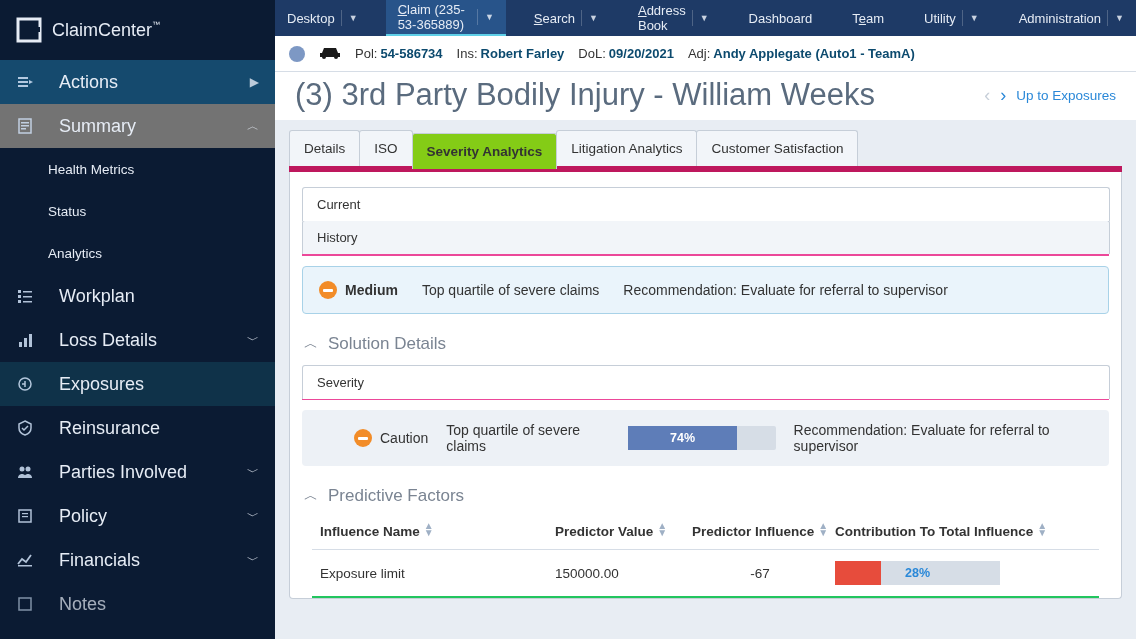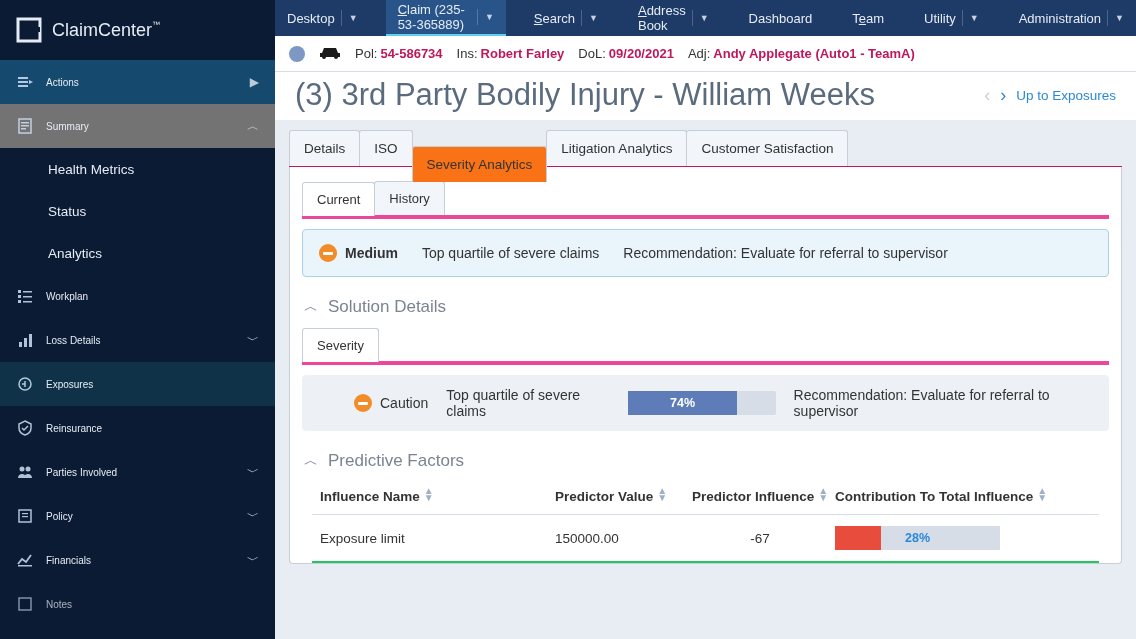--- a/index.html
+++ b/index.html
@@ -10,51 +10,51 @@
 .sidebar { width: 275px; background: #0b1b33; color: #e6ecf5; display:flex; flex-direction:column; flex-shrink:0;}
 .logo-row { display:flex; align-items:center; padding: 14px 16px; height:60px;}
 .logo-row svg { margin-right:10px;}
 .logo-text { font-size:18px; font-weight:400; color: #e6ecf5;}
 .logo-tm { font-size:8px; vertical-align: top; }
 .sb-item { display:flex; align-items:center; padding: 12px 16px; cursor:pointer; position:relative; height:44px;}
 .sb-item.accent { background:#154a6e; }
 .sb-item.expanded { background:#737373; }
 .sb-item.active { background:#0f3249; }
 .sb-item .ic { width:18px; margin-right:12px; display:flex; align-items:center; justify-content:center; opacity:0.85;}
-.sb-item .label { font-size:10px; color:#e6ecf5; }
+.sb-item .label { font-size:18px; color:#e6ecf5;margin-left:13px; }
 .sb-item .chev { position:absolute; right:16px; opacity:0.8; font-size:12px;}
 .sb-sub { padding: 12px 16px 12px 48px; cursor:pointer; font-size:13.5px; color:#e6ecf5; height:42px; display:flex; align-items:center;}
 
 
 .main { flex:1; display:flex; flex-direction:column; min-width:0;}
 .topbar { background:#1e3a66; color:#e6ecf5; display:flex; align-items:stretch; height:36px; font-size:13px;gap:16px;}
 .top-item { display:flex; align-items:center; padding: 0 12px; cursor:pointer; position:relative;}
 .top-item.active { background:#28548a; border-bottom:2px solid #5fd0e8;}
 .top-item .dd { margin-left:6px; font-size:9px; opacity:0.85; border-left:1px solid rgba(255,255,255,0.25); padding-left:7px; height:16px; display:flex; align-items:center;}
 
 .infobar { background:#fff; border-bottom:1px solid #d6dde6; padding: 8px 14px; display:flex; align-items:center; gap:14px; font-size:13px; color:#333; height:36px;}
 .info-circle { width:16px; height:16px; border-radius:50%; background:#7d98c4;}
 .info-pair .lbl { color:#333; margin-right:3px;}
-.info-pair .val { font-weight:600; color:#be185d;}
+.info-pair .val { font-weight:600; color:#0c4a6e;}
 
 .titlebar { background:#fff; padding: 10px 20px 12px 20px; display:flex; align-items:center; justify-content:space-between; color:#5a6b7e; height:48px;}
 .titlebar h1 { font-size:31px; font-weight:400; color:#5a6b7e;}
 .title-nav { display:flex; align-items:center; gap:10px;}
 .title-nav .arr { font-size:18px; cursor:pointer;}
 .title-nav .arr.disabled { color:#c6ced8;}
 .title-nav .arr.enabled { color:#2a88d8;}
 .title-nav .lnk { color:#2a88d8; font-size:13.5px; cursor:pointer;}
 
 .content { flex:1; background:#e8edf3; padding: 10px 14px 0 14px; overflow:hidden;}
-.tabs { display:flex; border-bottom:1px solid #be185d; }
+.tabs { display:flex; border-bottom:6px solid #be185d; }
 .tab { padding:10px 14px; background:#f2f5f9; border:1px solid #c6ced8; border-bottom:none; margin-right:-1px; font-size:13.5px; cursor:pointer; border-top-left-radius:3px; border-top-right-radius:3px;}
-.tab.active { background:#f97316; font-weight:400; position:relative; top:16px;}
+.tab.active { background:#84cc16; font-weight:700; position:relative; top:3px;}
 .panel { background:#fff; border:1px solid #c6ced8; border-top:none; padding:10px 12px 0 12px; border-radius:0 0 4px 4px;}
 
-.subtabs { display:flex; border-bottom:4px solid #ec4899; margin-top:4px;}
+.subtabs { display:flex; border-bottom:2px solid #ec4899; margin-top:4px;flex-direction:column;}
 .subtab { padding:9px 14px; border:1px solid #c6ced8; border-bottom:none; background:#f2f5f9; font-size:13px; cursor:pointer; border-top-left-radius:3px; border-top-right-radius:3px; margin-right:-1px;}
 .subtab.active { background:#fff; font-weight:500; position:relative; top:1px;}
 
 .banner { border:1px solid #a8d2e8; background:#eaf4fb; border-radius:4px; padding:14px 16px; margin:10px 0 14px 0; display:flex; align-items:center; gap:24px; font-size:14px; color:#333;}
 .chip-circle { width:18px; height:18px; border-radius:50%; background:#f28c28; display:inline-flex; align-items:center; justify-content:center; color:#fff; font-weight:700; margin-right:8px; flex-shrink:0;}
 .chip-circle .dash { width:10px; height:3px; background:#fff; border-radius:1px;}
 .banner .lvl { font-weight:600; }
 .banner .txt { }
 .collapser { display:flex; align-items:center; gap:10px; font-size:17px; color:#7a8492; padding:6px 0 6px 2px; cursor:pointer;}
 .collapser .car { font-size:14px; color:#7a8492;}

